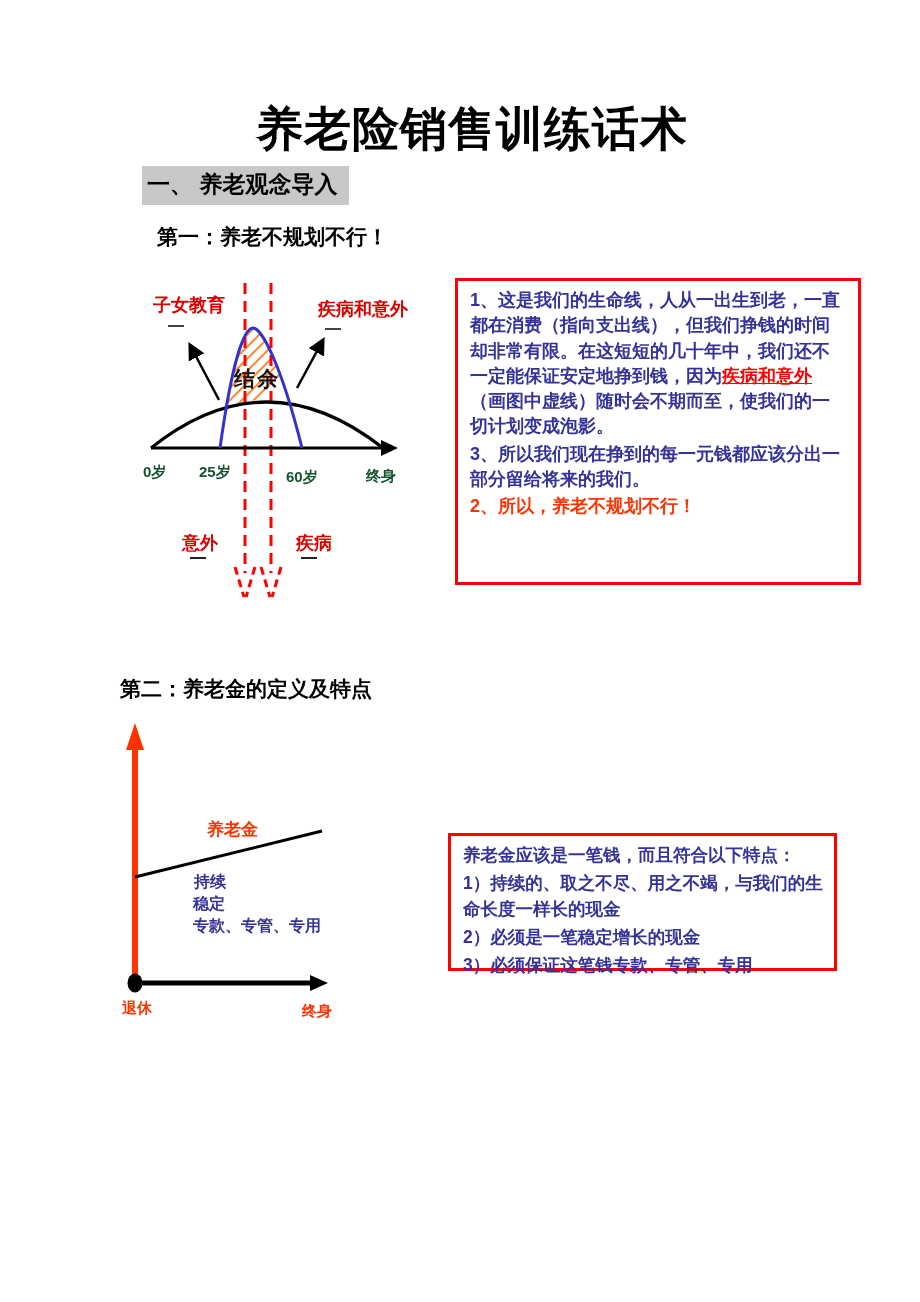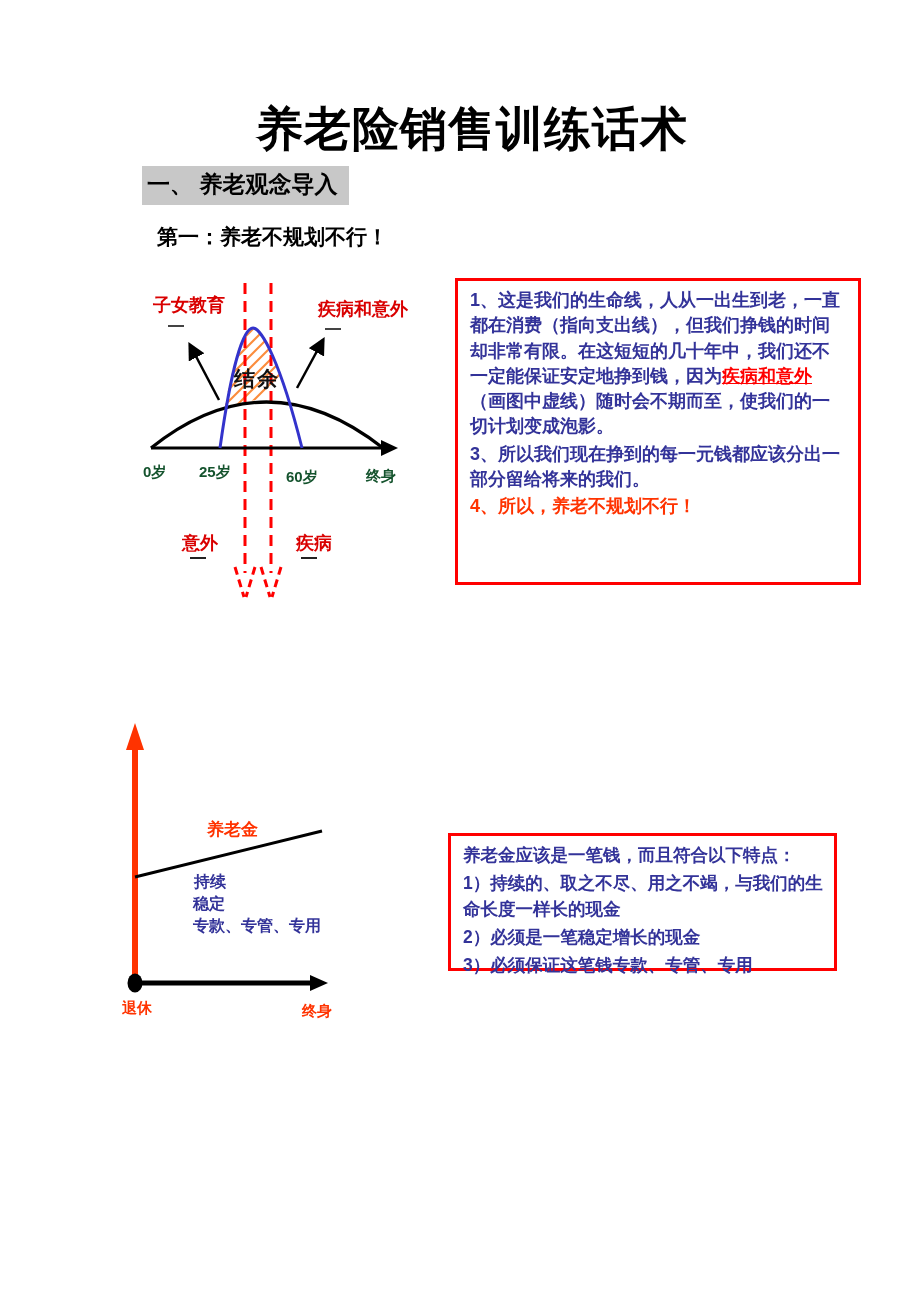--- a/index.html
+++ b/index.html
@@ -106,23 +106,24 @@
     <div class="lbl axis-lbl" style="left:246px;top:197px;">终身</div>
     <div class="lbl red1" style="left:62px;top:261px;">意外</div>
     <div class="emph-dash" style="left:70px;top:287px;width:16px;background:#222;"></div>
     <div class="lbl red1" style="left:176px;top:261px;">疾病</div>
     <div class="emph-dash" style="left:181px;top:287px;width:16px;background:#222;"></div>
   </div>
 
   <div class="textbox box1">
     <p><span>1、这是我们的生命线，人从一出生到老，一直都在消费（指向支出线），但我们挣钱的时间却非常有限。在这短短的几十年中，我们还不一定能保证安定地挣到钱，因为</span><span class="hl">疾病和意外</span><span>（画图中虚线）随时会不期而至，使我们的一切计划变成泡影。</span></p>
     <p>3、所以我们现在挣到的每一元钱都应该分出一部分留给将来的我们。</p>
-    <p class="pt4">4、所以，养老不规划不行！</p>
+    <p class="pt4">2、所以，养老不规划不行！</p>
   </div>
 
+  <div class="sub-hdr h2nd">第二：养老金的定义及特点</div>
 
   <div class="diagram d2">
     <svg width="290" height="320" viewBox="0 0 290 320">
       <polygon points="25,13 16,40 34,40" fill="#ff3300"></polygon>
       <line x1="25" y1="36" x2="25" y2="275" stroke="#ff3300" stroke-width="6"></line>
       <line x1="28" y1="273" x2="203" y2="273" stroke="#000" stroke-width="5"></line>
       <polygon points="218,273 200,265 200,281" fill="#000"></polygon>
       <ellipse cx="25" cy="273" rx="7.5" ry="9.5" fill="#000"></ellipse>
       <line x1="25" y1="167" x2="212" y2="121" stroke="#000" stroke-width="3"></line>
     </svg>

